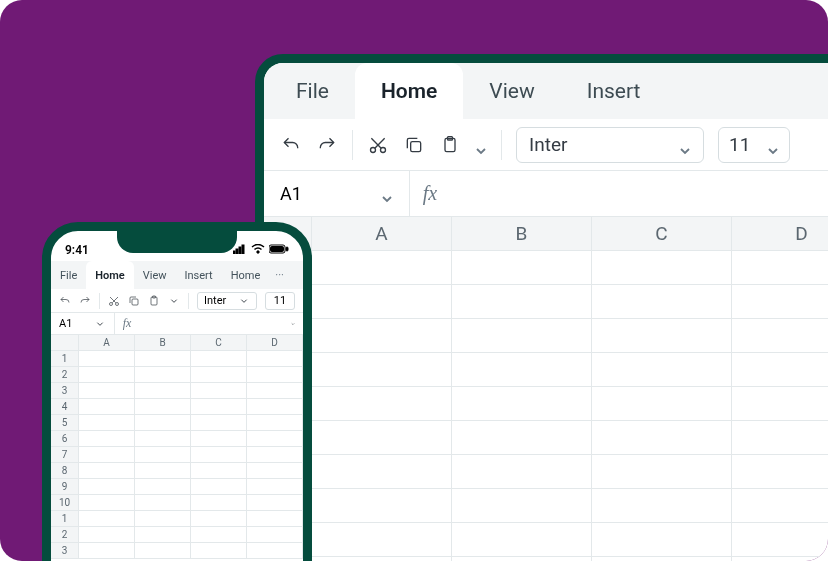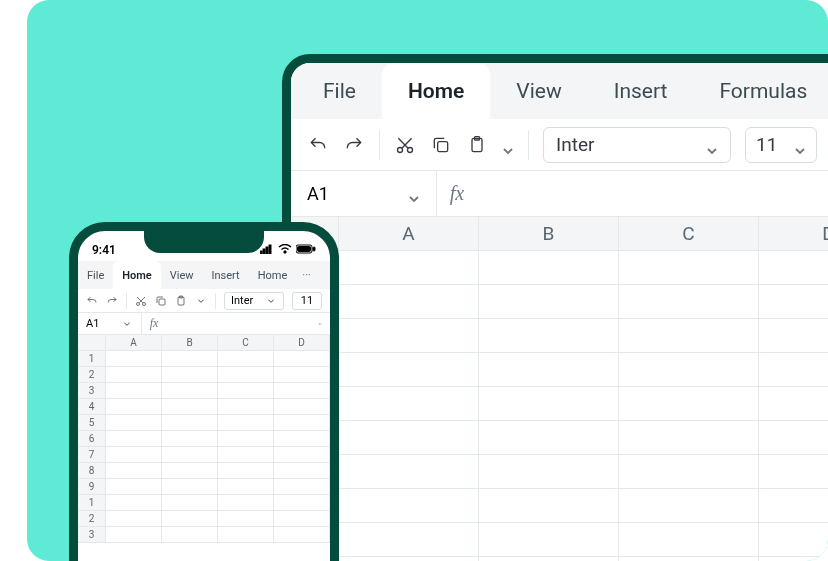--- a/index.html
+++ b/index.html
@@ -5,24 +5,23 @@
   * { box-sizing: border-box; }
   html, body { margin:0; padding:0; }
   body {
     width:828px; height:561px;
     font-family: -apple-system, BlinkMacSystemFont, "Segoe UI", Roboto, sans-serif;
     overflow:hidden;
     position:relative;
   }
   .stage {
     position:absolute; inset:0;
-    background:#5eead4;
+    background:#701a75;
     border-radius:22px;
     overflow:hidden;
-    margin-left:27px;
   }
   
   .desktop {
     position:absolute;
     top:54px;
     left:255px;
     width:820px;
     height:640px;
     background:#fff;
     border:9px solid #054c3d;
@@ -250,21 +249,20 @@
 <body>
 
 <div class="stage">
 
   <div class="desktop">
     <div class="d-tabs">
       <div class="d-tab">File</div>
       <div class="d-tab active">Home</div>
       <div class="d-tab">View</div>
       <div class="d-tab">Insert</div>
-      <div class="d-tab">Formulas</div>
     </div>
     <div class="d-toolbar">
       <span class="icon-btn">
         <svg viewBox="0 0 24 24" width="20" height="20">
             <path d="M9 14l-5-5 5-5"></path>
             <path d="M4 9h10a6 6 0 016 6v1"></path>
           </svg>
       </span>
       <span class="icon-btn">
         <svg viewBox="0 0 24 24" width="20" height="20">
@@ -583,20 +581,27 @@
             <div class="cell"></div>
           </div>
           <div class="p-row">
             <div class="rh">9</div>
             <div class="cell"></div>
             <div class="cell"></div>
             <div class="cell"></div>
             <div class="cell"></div>
           </div>
           <div class="p-row">
+            <div class="rh">10</div>
+            <div class="cell"></div>
+            <div class="cell"></div>
+            <div class="cell"></div>
+            <div class="cell"></div>
+          </div>
+          <div class="p-row">
             <div class="rh">1</div>
             <div class="cell"></div>
             <div class="cell"></div>
             <div class="cell"></div>
             <div class="cell"></div>
           </div>
           <div class="p-row">
             <div class="rh">2</div>
             <div class="cell"></div>
             <div class="cell"></div>

